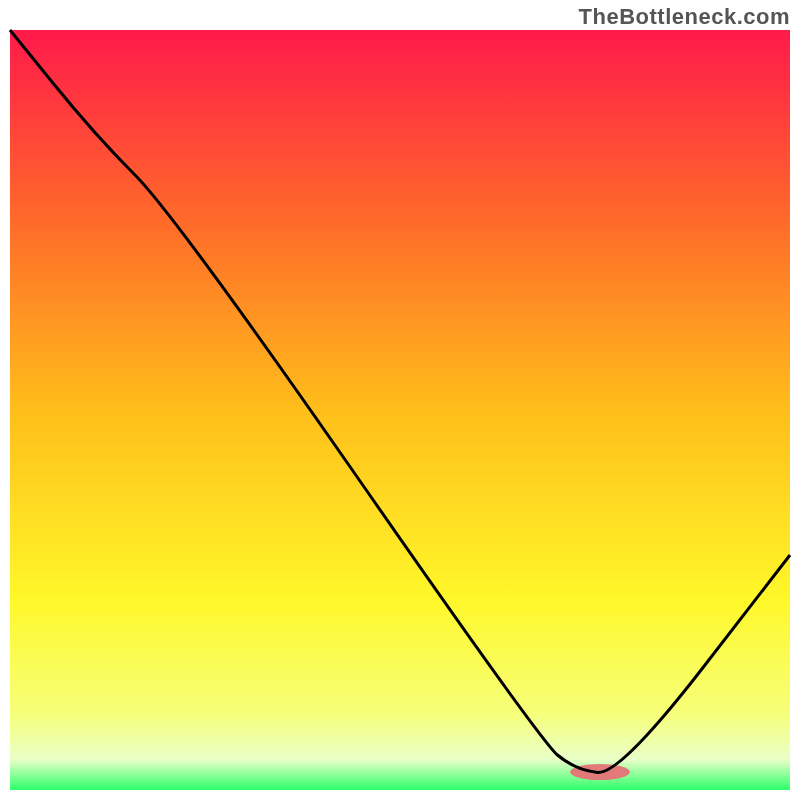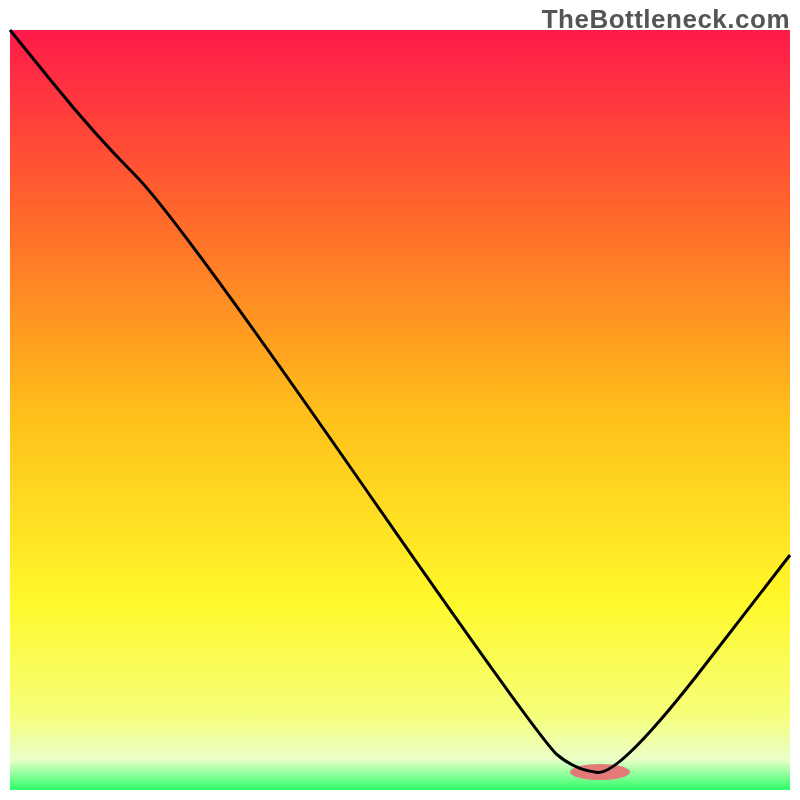--- a/index.html
+++ b/index.html
@@ -13,21 +13,21 @@
   .chart-container {
     width: 800px;
     height: 800px;
     position: relative;
   }
   .watermark {
     position: absolute;
     top: 4px;
     right: 10px;
     color: #555;
-    font-size: 26px;
+    font-size: 22px;
     font-weight: bold;
     letter-spacing: 0.5px;
   }
   svg {
     display: block;
   }
 </style>
 </head>
 <body>
 

